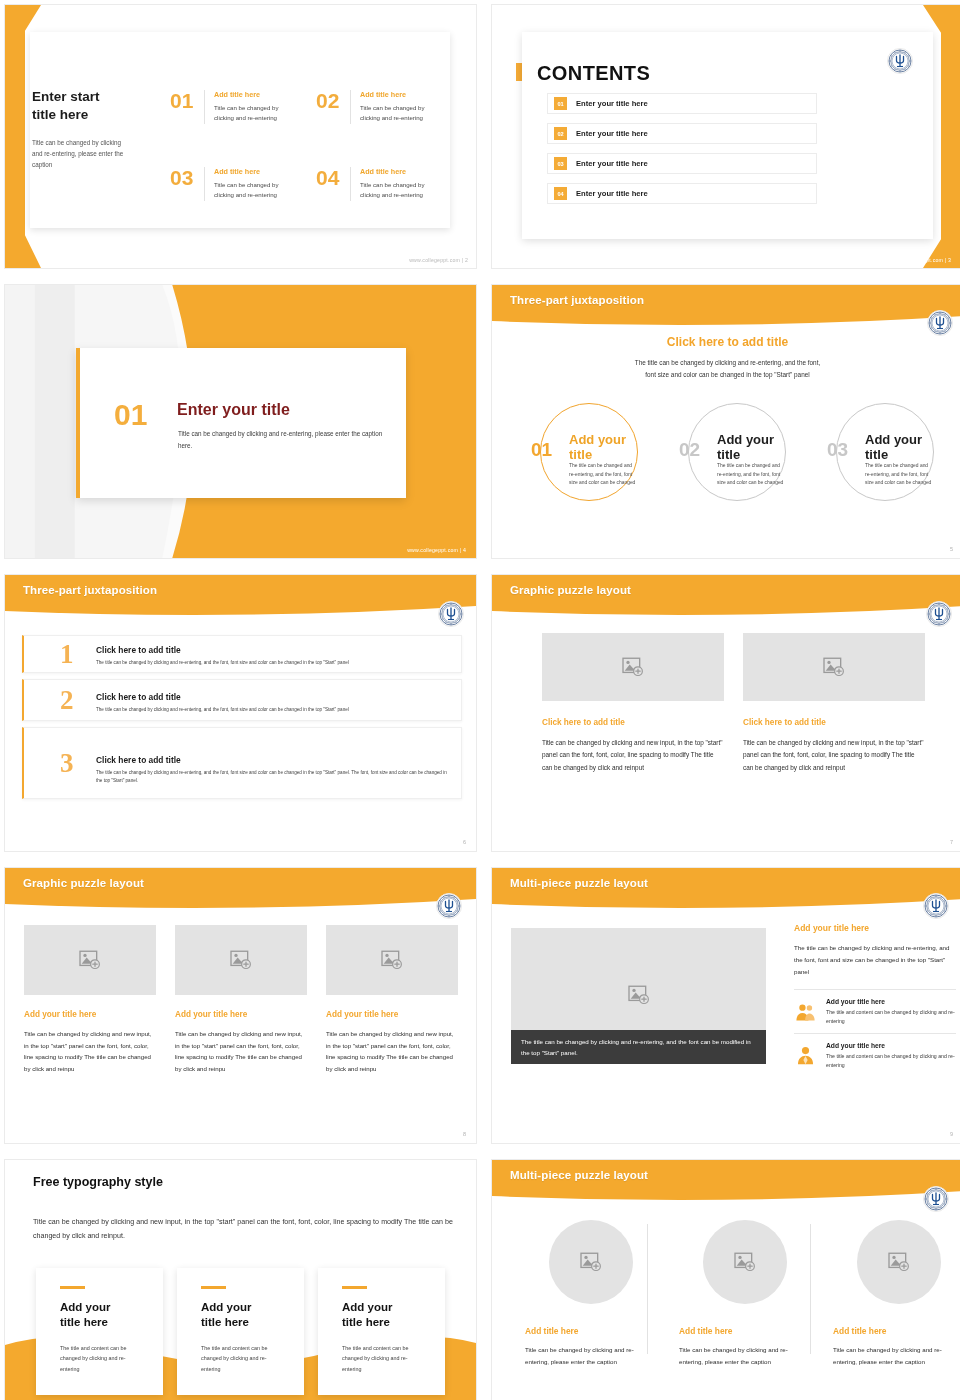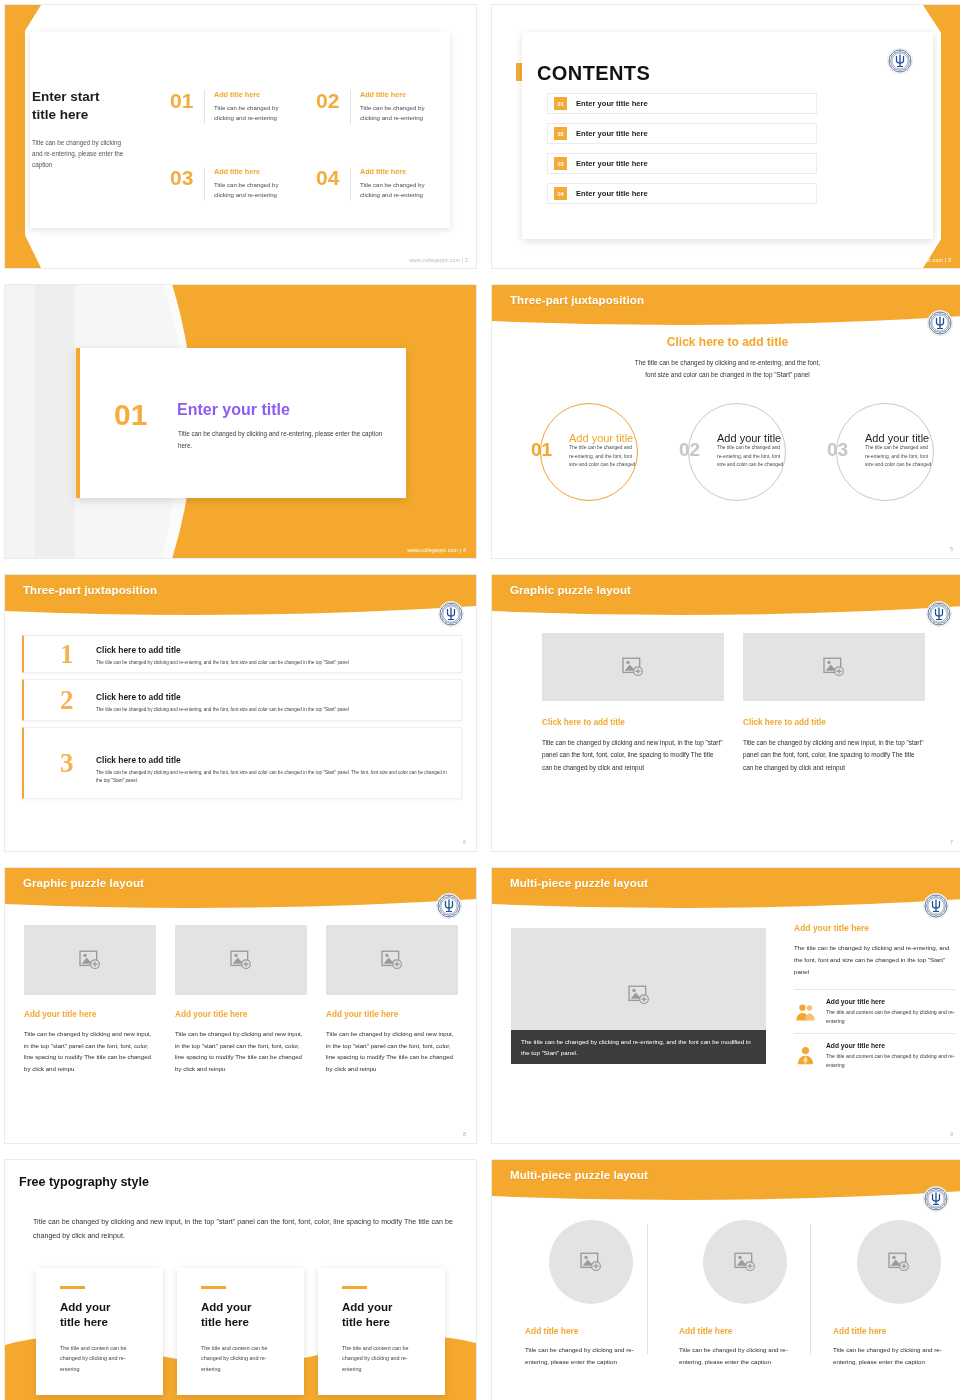--- a/index.html
+++ b/index.html
@@ -118,21 +118,21 @@
     position: absolute; left: 71px; top: 63px; width: 330px; height: 150px;
     background: #ffffff; box-shadow: 0 3px 9px rgba(0,0,0,.13);
     border-left: 4px solid #f3a92f;
   }
   .s3 .bignum {
     position:absolute; left: 34px; top: 52px;
     font-size: 30px; font-weight: bold; color: #f4ae3d; line-height: 1;
   }
   .s3 .stitle {
     position:absolute; left: 97px; top: 53px;
-    font-size: 16px; font-weight: bold; color: #8b5cf6;
+    font-size: 16px; font-weight: bold; color: #7f1d1d;
   }
   .s3 .sdesc {
     position:absolute; left: 98px; top: 80px; width: 205px;
     font-size: 6.3px; color: #3b3b3b; line-height: 1.85;
   }
 
   
   .s4 .ctitle {
     position:absolute; top: 50px; left:0; width:100%; text-align:center;
     font-size: 12px; font-weight: bold; color: #f3a52b;
@@ -145,21 +145,21 @@
     position:absolute; top: 118px; width: 98px; height: 98px;
     border-radius: 50%; border: 1.4px solid #c8c8c8;
   }
   .s4 .circ.active { border-color: #f1a42d; }
   .s4 .cnum {
     position: absolute; left: -10px; top: 36px;
     font-size: 19px; font-weight: bold; color: #c7c7c7; line-height: 1;
   }
   .s4 .circ.active .cnum { color: #f3a72f; }
   .s4 .ctxt { position:absolute; left: 28px; top: 28px; width: 68px; }
-  .s4 .cttl { font-size: 11px; font-weight: normal; color: #1e1e1e; }
+  .s4 .cttl { font-size: 13px; font-weight: bold; color: #1e1e1e; }
   .s4 .circ.active .cttl { color: #efa428; }
   .s4 .cbody { font-size: 4.9px; color: #4a4a4a; line-height: 1.75; }
 
   
   .s5 .nrow {
     position: absolute; left: 17px; width: 440px;
     border: 1px solid #efefef; border-left: 2.5px solid #f3a72f;
     background: #fff; box-shadow: 0 1px 3px rgba(0,0,0,.05);
   }
   .s5 .nbig {
@@ -204,21 +204,21 @@
   .s8 .feat:last-child { border-bottom: none; }
   .s8 .ficon { width: 23px; flex: none; display:flex; align-items:center; justify-content:center; }
   .s8 .ficon svg { width: 21px; height: 21px; display:block; }
   .s8 .fttl { font-size: 6.7px; font-weight: bold; color: #1b1b1b; }
   .s8 .fbody { margin-top: 3px; font-size: 5.2px; color: #3b3b3b; line-height: 1.7; }
 
   
   .s9 .bgwave { position:absolute; left:0; bottom:0; width:100%; height: 112px; }
   .s9 .bgwave svg { width:100%; height:100%; display:block; }
   .s9 .h1 {
-    position:absolute; left: 14px; top: 15px;
+    position:absolute; left: 28px; top: 15px;
     font-size: 12.5px; font-weight: bold; color: #111;
   }
   .s9 .lead {
     position:absolute; left: 28px; top: 55px; width: 420px;
     font-size: 7.1px; color: #333; line-height: 2; text-align: justify;
   }
   .s9 .tcard {
     position: absolute; top: 108px; width: 127px; height: 127px;
     background: #ffffff; box-shadow: 0 2px 7px rgba(0,0,0,.12);
     padding: 18px 24px;

